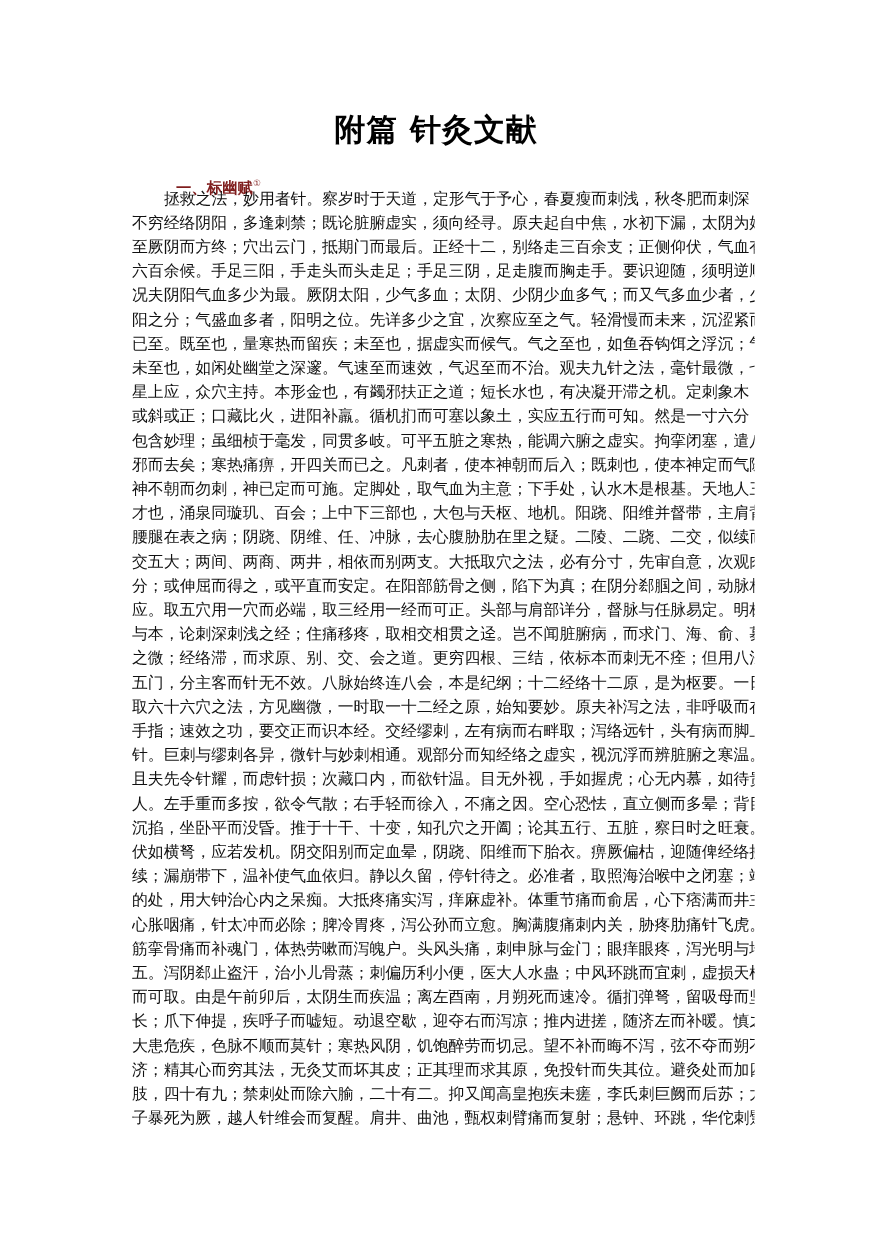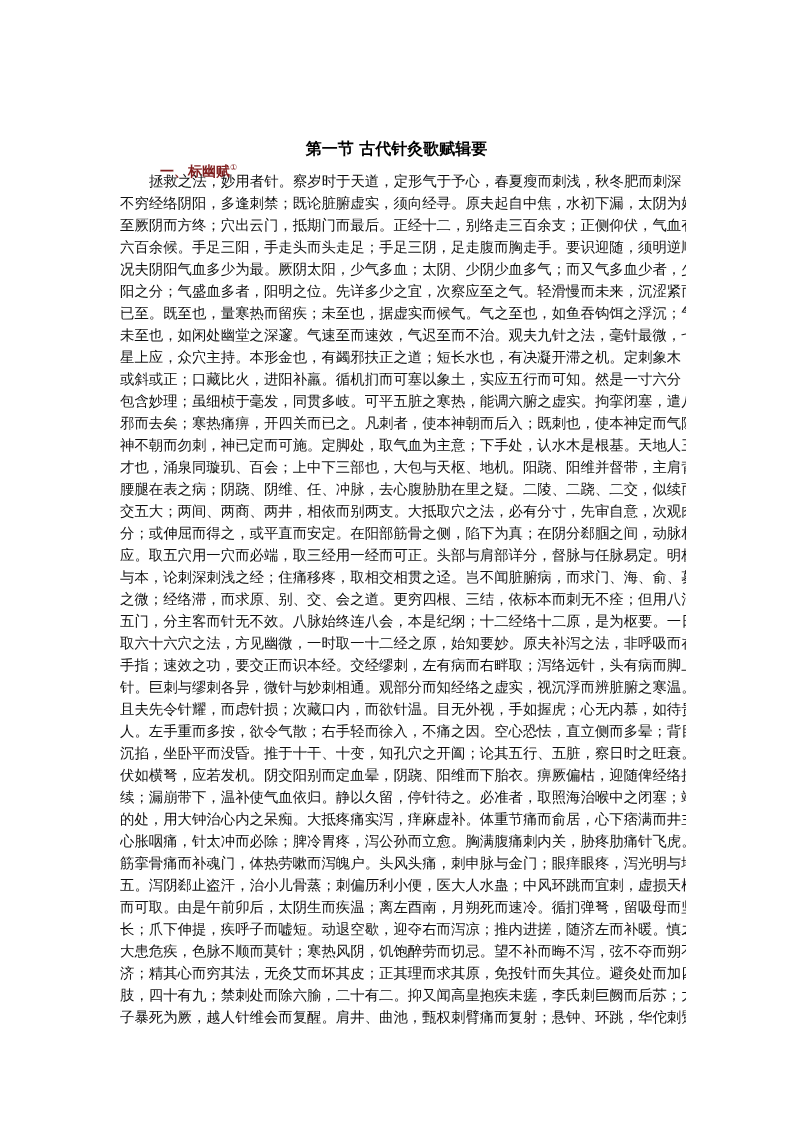--- a/index.html
+++ b/index.html
@@ -18,21 +18,21 @@
   .body-text { position: absolute; top: 170px; left: 120px; width: 566px; }
   .line { height: 22px; line-height: 22px; font-size: 14.4px; white-space: nowrap; text-align: justify;
           text-align-last: justify; overflow: hidden; }
   .line.first { padding-left: 29px; }
   .footnote { position: absolute; top: 1004px; left: 120px; font-size: 11.5px; line-height: 18px; color: #222; white-space: nowrap; }
 </style>
 </head>
 <body>
 
 <div class="page">
-  <div class="section-title">第一节  古代针灸歌赋辑要</div>
+  <div class="main-title">附篇  针灸文献</div>
   <div class="sub-heading"><span>一、标幽赋</span><sup>①</sup></div>
   <div class="body-text" id="body-text">
       <div class="line first">拯救之法，妙用者针。察岁时于天道，定形气于予心，春夏瘦而刺浅，秋冬肥而刺深，</div>
       <div class="line">不穷经络阴阳，多逢刺禁；既论脏腑虚实，须向经寻。原夫起自中焦，水初下漏，太阴为始，</div>
       <div class="line">至厥阴而方终；穴出云门，抵期门而最后。正经十二，别络走三百余支；正侧仰伏，气血有</div>
       <div class="line">六百余候。手足三阳，手走头而头走足；手足三阴，足走腹而胸走手。要识迎随，须明逆顺。</div>
       <div class="line">况夫阴阳气血多少为最。厥阴太阳，少气多血；太阴、少阴少血多气；而又气多血少者，少</div>
       <div class="line">阳之分；气盛血多者，阳明之位。先详多少之宜，次察应至之气。轻滑慢而未来，沉涩紧而</div>
       <div class="line">已至。既至也，量寒热而留疾；未至也，据虚实而候气。气之至也，如鱼吞钩饵之浮沉；气</div>
       <div class="line">未至也，如闲处幽堂之深邃。气速至而速效，气迟至而不治。观夫九针之法，毫针最微，七</div>

